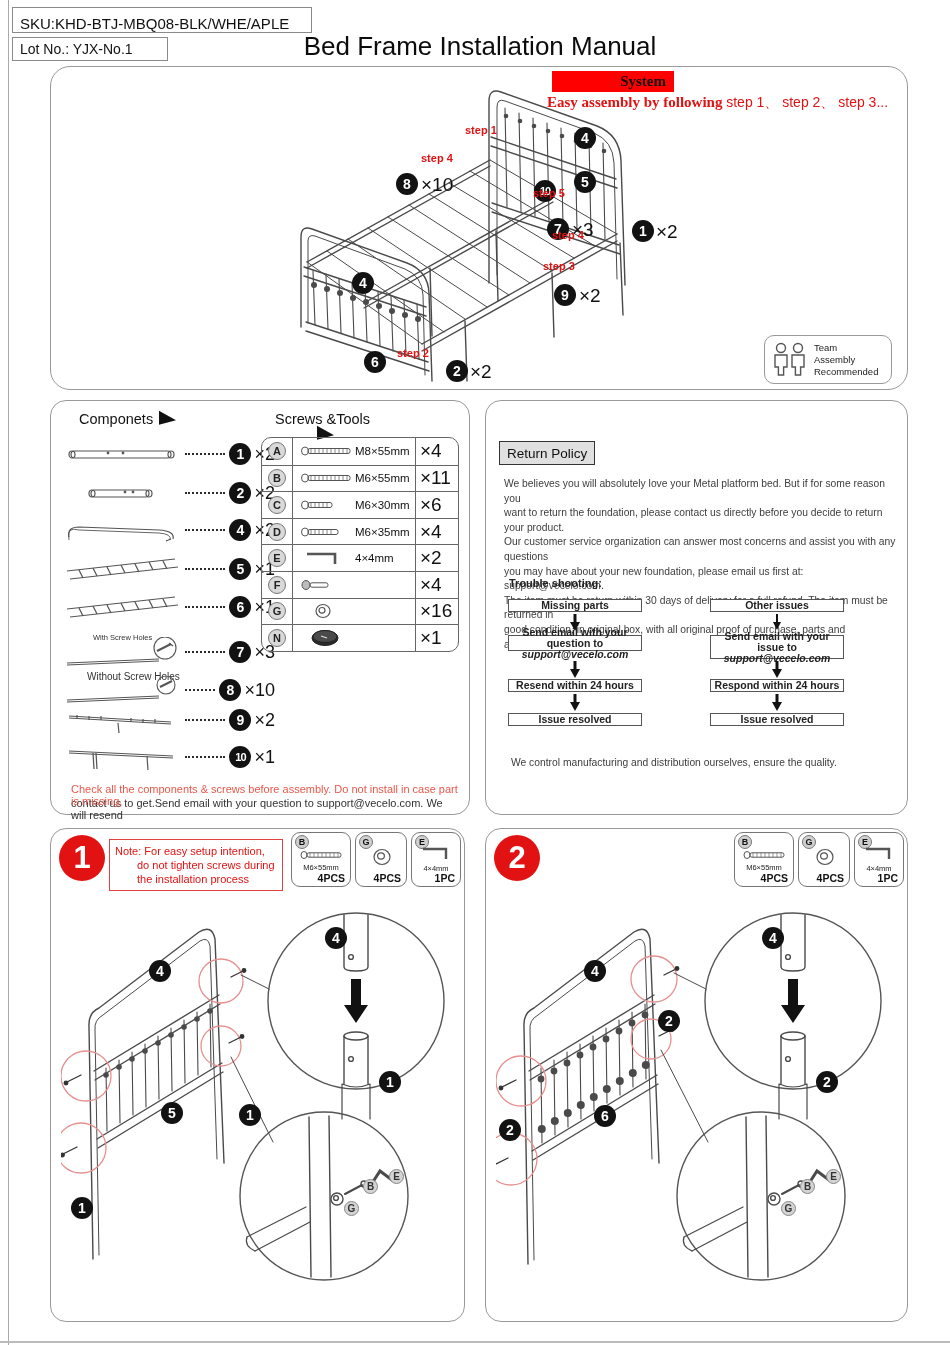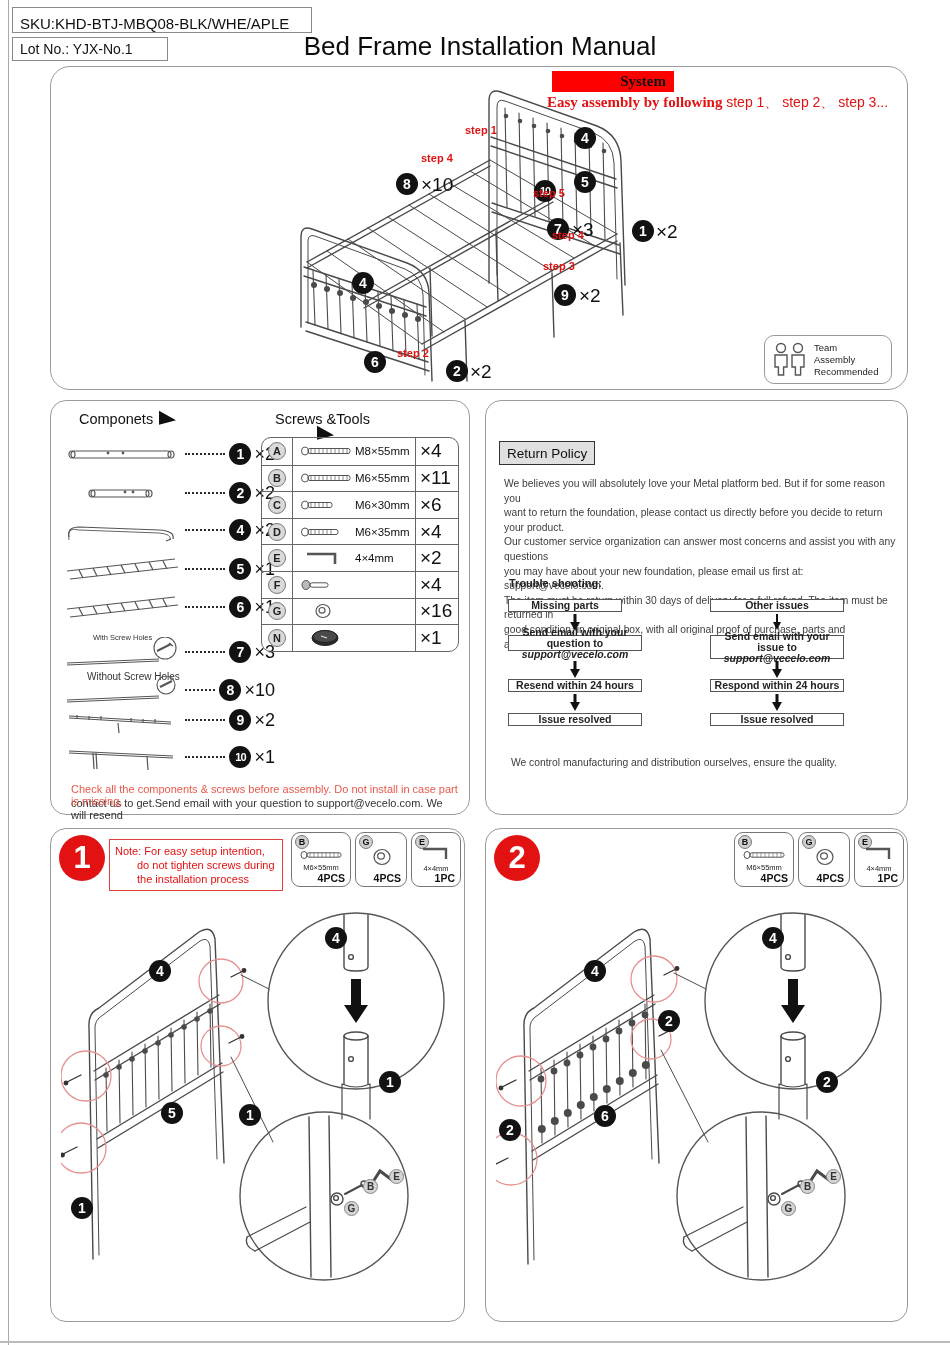--- a/index.html
+++ b/index.html
@@ -459,21 +459,21 @@
 
   <div class="abs" style="left:18px; top:76px; width:398px; font-size:10.3px; line-height:14.6px; color:#3d3d3d; white-space:pre-line;">We believes you will absolutely love your Metal platform bed. But if for some reason you
 want to return the foundation, please contact us directly before you decide to return your product.
 Our customer service organization can answer most concerns and assist you with any questions
 you may have about your new foundation, please email us first at: support@vecelo.com.
 The item must be return within 30 days of delivery for a full refund. The item must be returned in
 good condition, in original box, with all original proof of purchase, parts and accessories.</div>
 
   <div class="abs" style="left:23px; top:176px; font-size:11px; font-weight:bold; color:#222;">Trouble shooting:</div>
 
-  <div class="flow-box" style="left:22px; top:198px; width:114px; height:13px;">
+  <div class="flow-box" style="left:22px; top:198px; width:134px; height:13px;">
     <span>Missing parts</span>
   </div>
   <svg class="flow-arrow" style="left:83px; top:213px;" viewBox="0 0 12 17">
     <line x1="6" y1="0" x2="6" y2="9" stroke="#111" stroke-width="3"></line>
       <polygon points="1,8 11,8 6,17" fill="#111"></polygon>
   </svg>
   <div class="flow-box" style="left:22px; top:234px; width:134px; height:16px;">
     <span>Send email with your question to</span>
     <span style="font-style:italic;">support@vecelo.com</span>
   </div>

